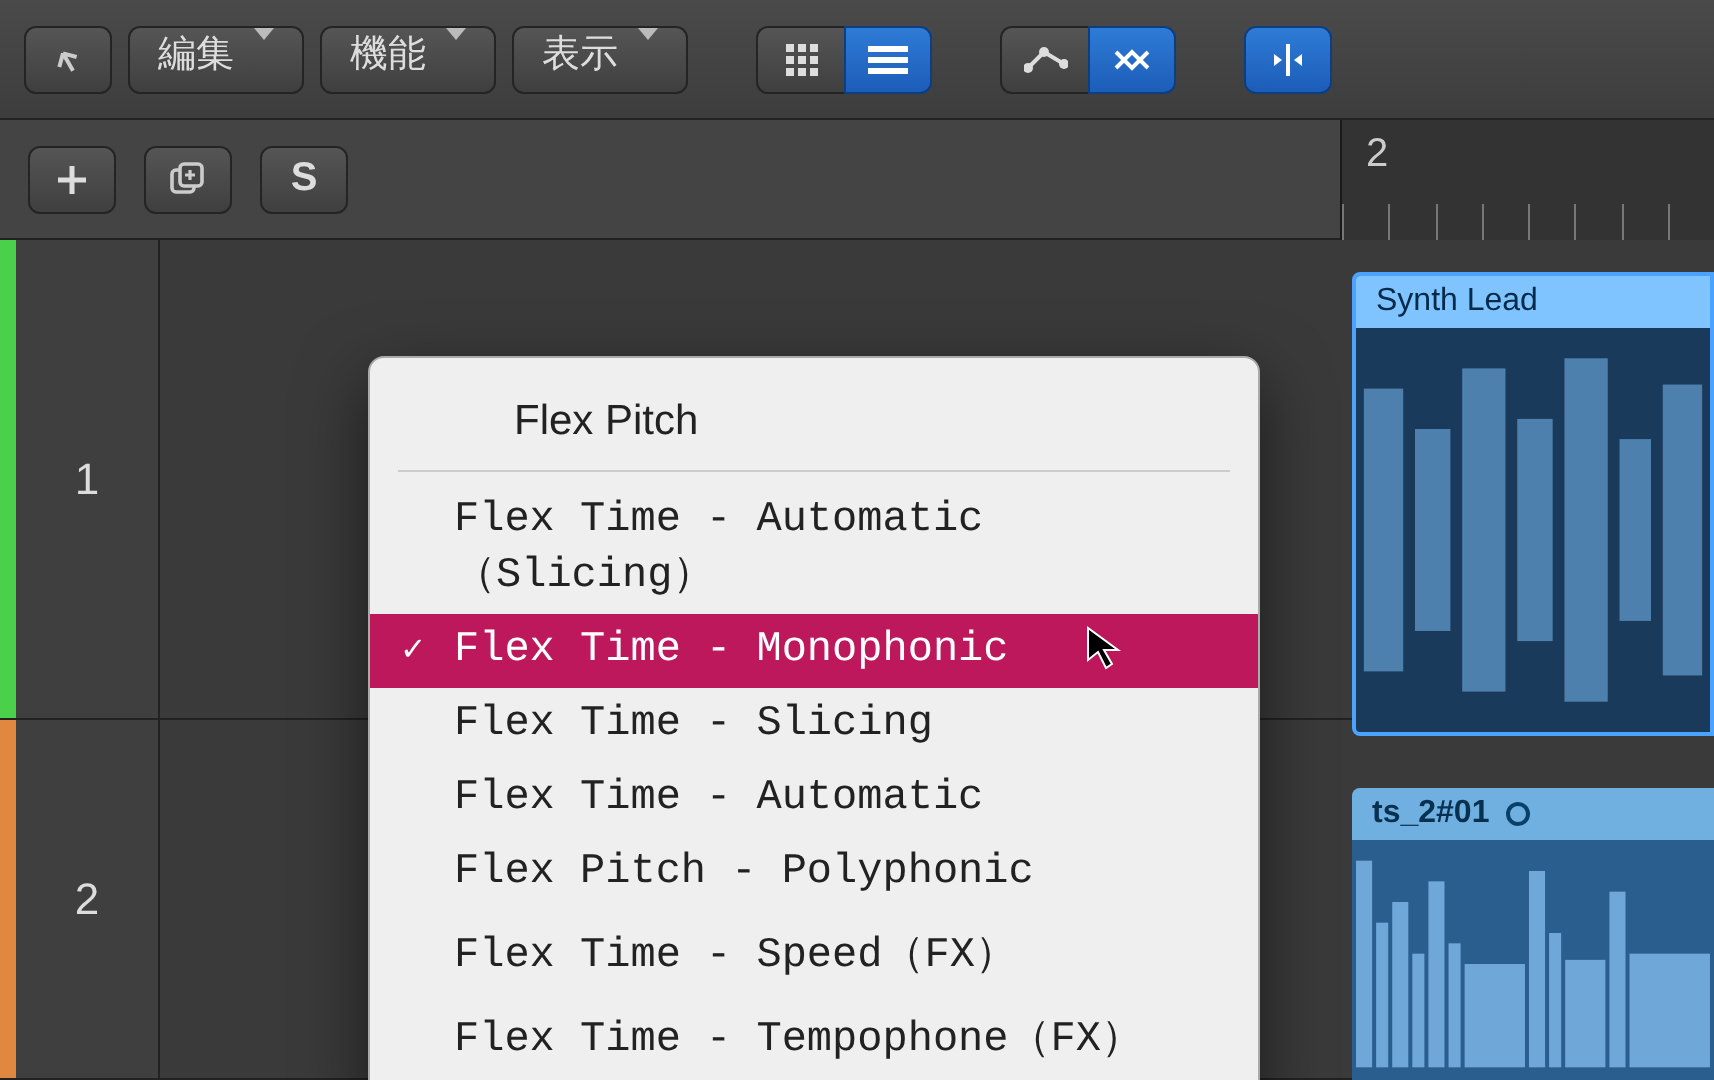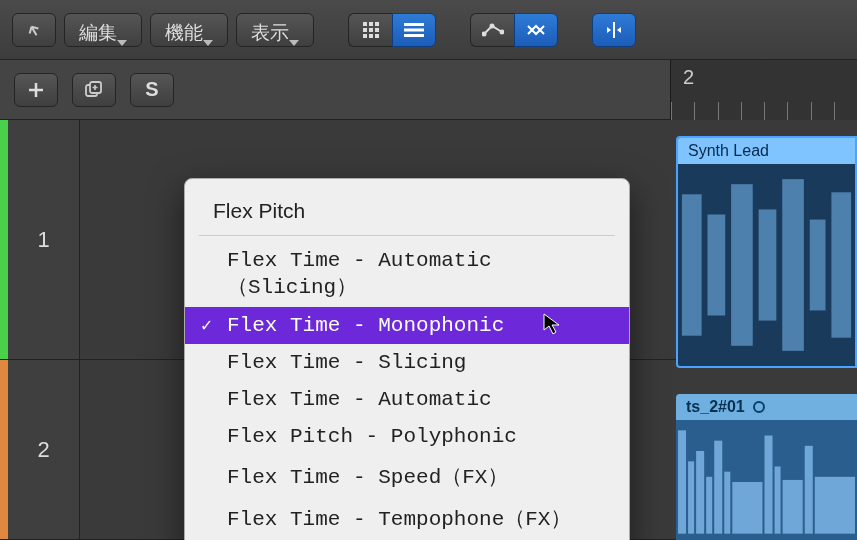--- a/index.html
+++ b/index.html
@@ -3,21 +3,21 @@
 <meta charset="utf-8">
 <style>
   * { margin: 0; padding: 0; box-sizing: border-box; font-family: -apple-system, "Helvetica Neue", Arial, sans-serif; }
   body { background: #3a3a3a; width: 857px; height: 540px; overflow: hidden; position: relative; }
 
   
   .toolbar { height: 60px; background: linear-gradient(#4a4a4a,#3d3d3d); display: flex; align-items: center; padding: 0 12px; gap: 8px; border-bottom: 1px solid #222; }
   .tb-btn { height: 34px; background: linear-gradient(#555,#3f3f3f); border: 1px solid #242424; border-radius: 6px; display: flex; align-items: center; justify-content: center; color: #ddd; font-size: 17px; padding: 0 10px; cursor: pointer; }
   .tb-btn.sq { width: 44px; padding: 0; }
   .tb-btn.blue { background: linear-gradient(#2e7bd6,#1c5db8); border-color:#0d3e80; color:#fff; }
-  .menu-btn { height: 34px; background: linear-gradient(#555,#3f3f3f); border: 1px solid #242424; border-radius: 6px; display: flex; align-items: flex-end; color: #ddd; font-size: 19px; padding: 0 14px; cursor: pointer; }
+  .menu-btn { height: 34px; background: linear-gradient(#555,#3f3f3f); border: 1px solid #242424; border-radius: 6px; display: flex; align-items: flex-start; color: #ddd; font-size: 19px; padding: 0 14px; gap: 10px; cursor: pointer; }
   .chev { width: 0; height: 0; border-left: 5px solid transparent; border-right: 5px solid transparent; border-top: 6px solid #bbb; }
   .tb-sep { flex: 0 0 18px; }
   .tb-flex { flex: 1; }
   .seg { display:flex; }
   .seg .tb-btn { border-radius:0; border-right-width:0; }
   .seg .tb-btn:first-child { border-radius:6px 0 0 6px; }
   .seg .tb-btn:last-child { border-radius:0 6px 6px 0; border-right-width:1px; }
 
   
   .secbar { height: 60px; background: #444; border-bottom: 1px solid #222; display:flex; align-items:center; padding:0 14px; gap:14px; position:relative; }
@@ -51,24 +51,24 @@
   .region .hdr { height:26px; padding:3px 10px; font-size:16px; color:#062a4a; display:flex; align-items:center; gap:8px; }
   .region .wave { position:absolute; left:0; right:0; top:26px; bottom:0; display:flex; align-items:center; justify-content:space-around; }
   .r1 { top:16px; height:232px; background:#1a3a5c; border:2px solid #4aa3ff; }
   .r1 .hdr { background:#7fc3ff; }
   .r2 { top:274px; height:150px; background:#2a5e8f; }
   .r2 .hdr { background:#6fb0e0; color:#083050;font-weight:bold; }
   .loop-circ { width:12px;height:12px;border:2px solid #08406a;border-radius:50%; }
 
   
   .popup { position:absolute; left:184px; top:178px; width:446px; background:#efefef; border:1px solid #aaa; border-radius:8px; box-shadow:0 12px 34px rgba(0,0,0,0.55); padding:14px 0 12px; z-index:50; }
-  .popup .title { padding:6px 28px 12px; font-size:21px; color:#222; }
+  .popup .title { padding:6px 28px 12px; font-size:21px; color:#222;margin-left:44px; }
   .popup hr { border:none; border-top:1px solid #ccc; margin:0 14px 6px; }
   .popup .item { padding:7px 28px 7px 42px; font-size:21px; color:#222; cursor:pointer; position:relative;font-family:Liberation Mono, monospace; }
-  .popup .item.sel { background:#6d28d9; color:#fff; }
+  .popup .item.sel { background:#be185d; color:#fff; }
   .popup .item.sel::before { content:"✓"; position:absolute; left:16px; font-size:18px; }
 
   .cursor { position:absolute; left:542px; top:312px; z-index:60; pointer-events:none; }
 
   svg { display:block; }
 </style>
 </head>
 <body>
 
 <div class="toolbar">

